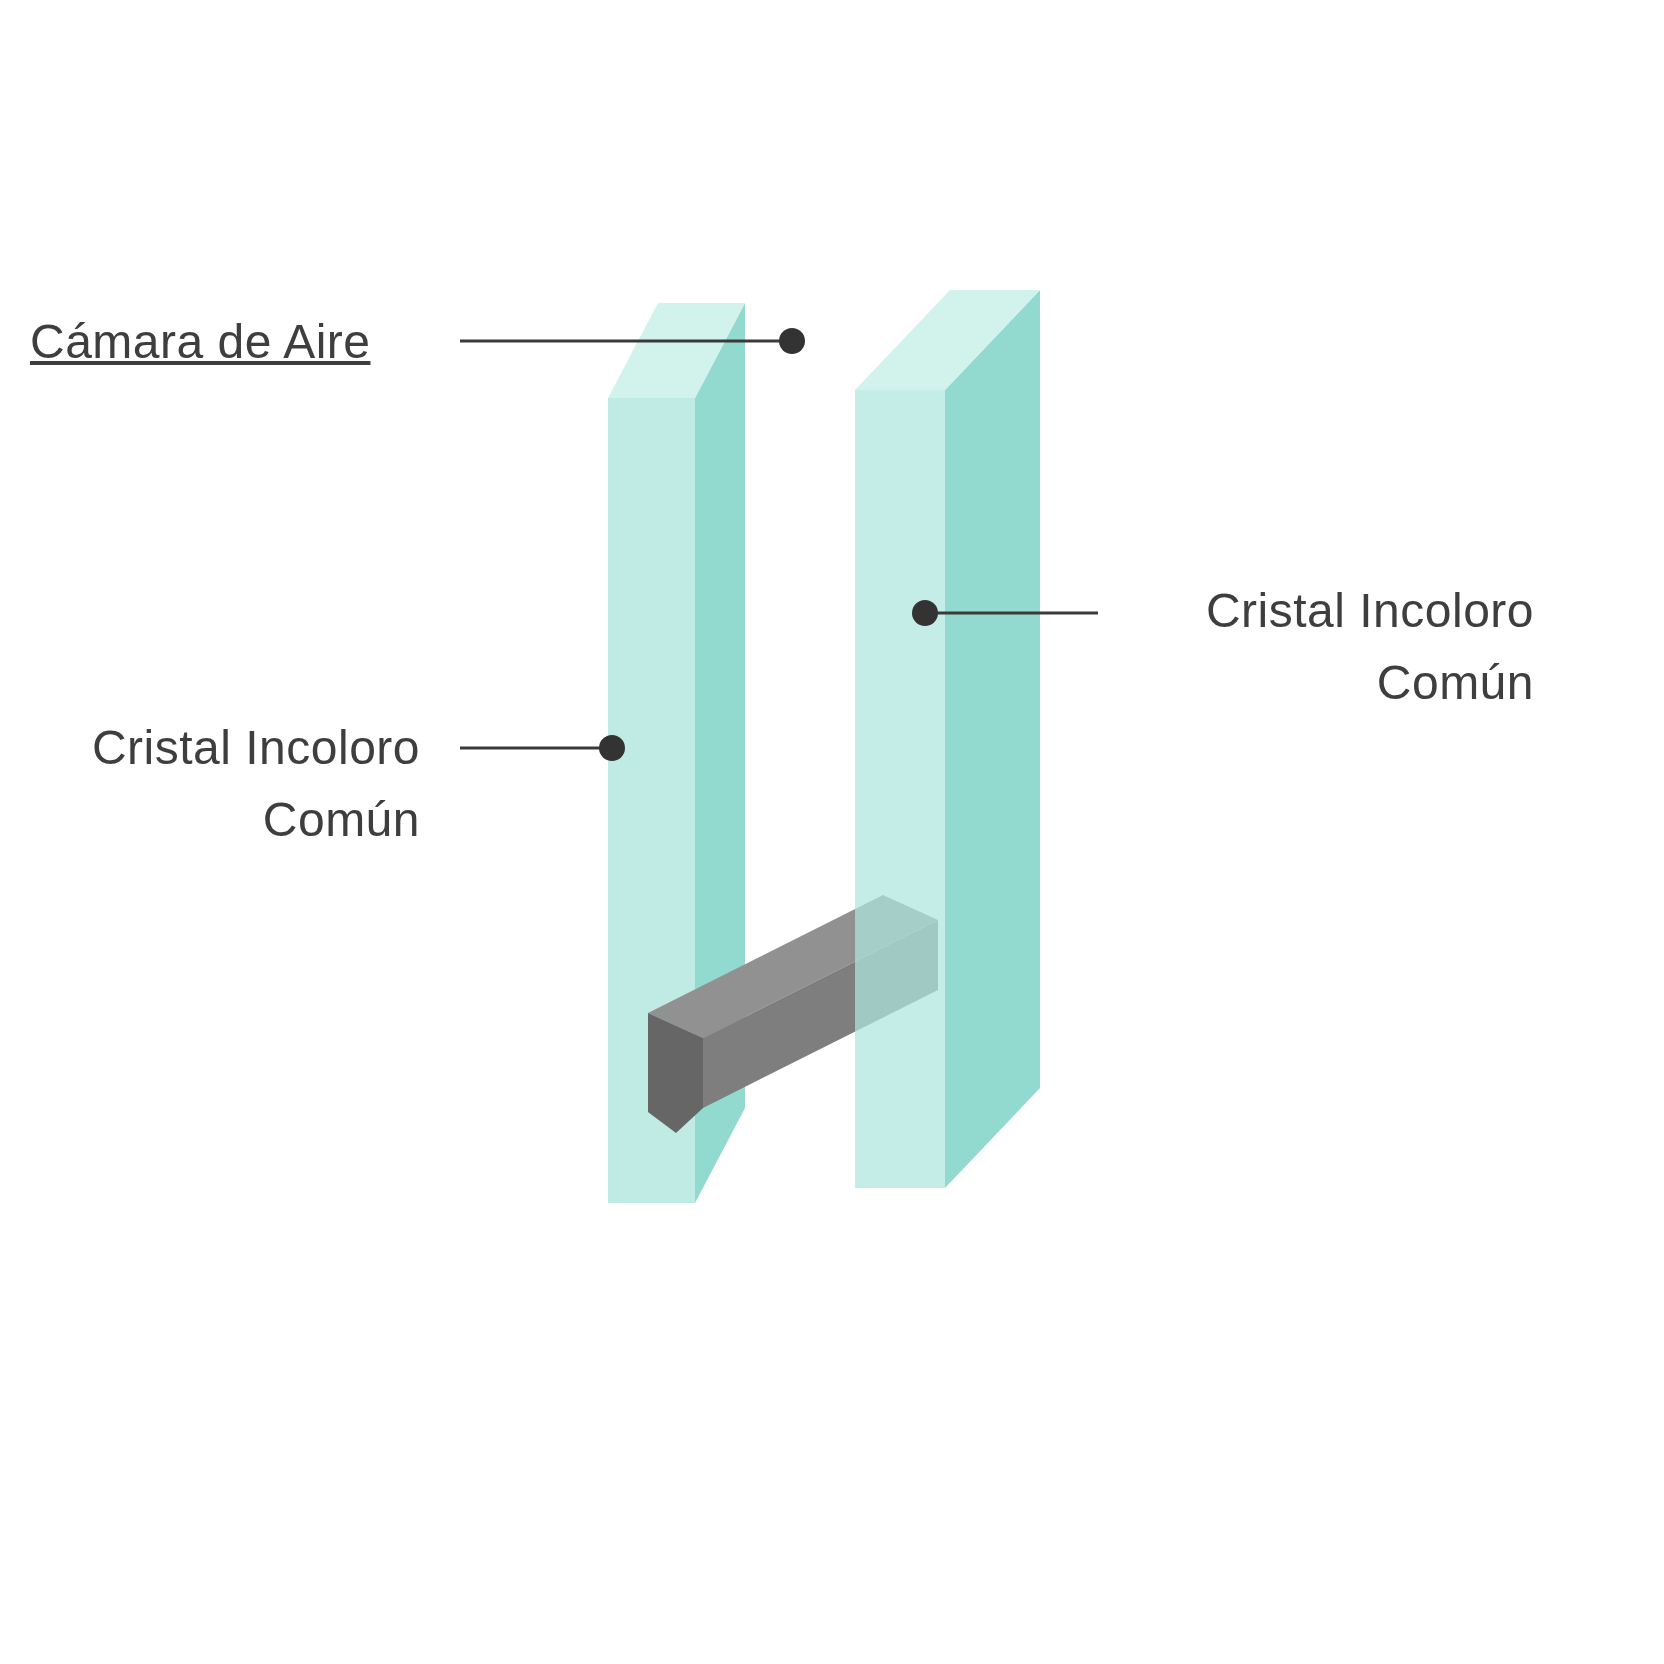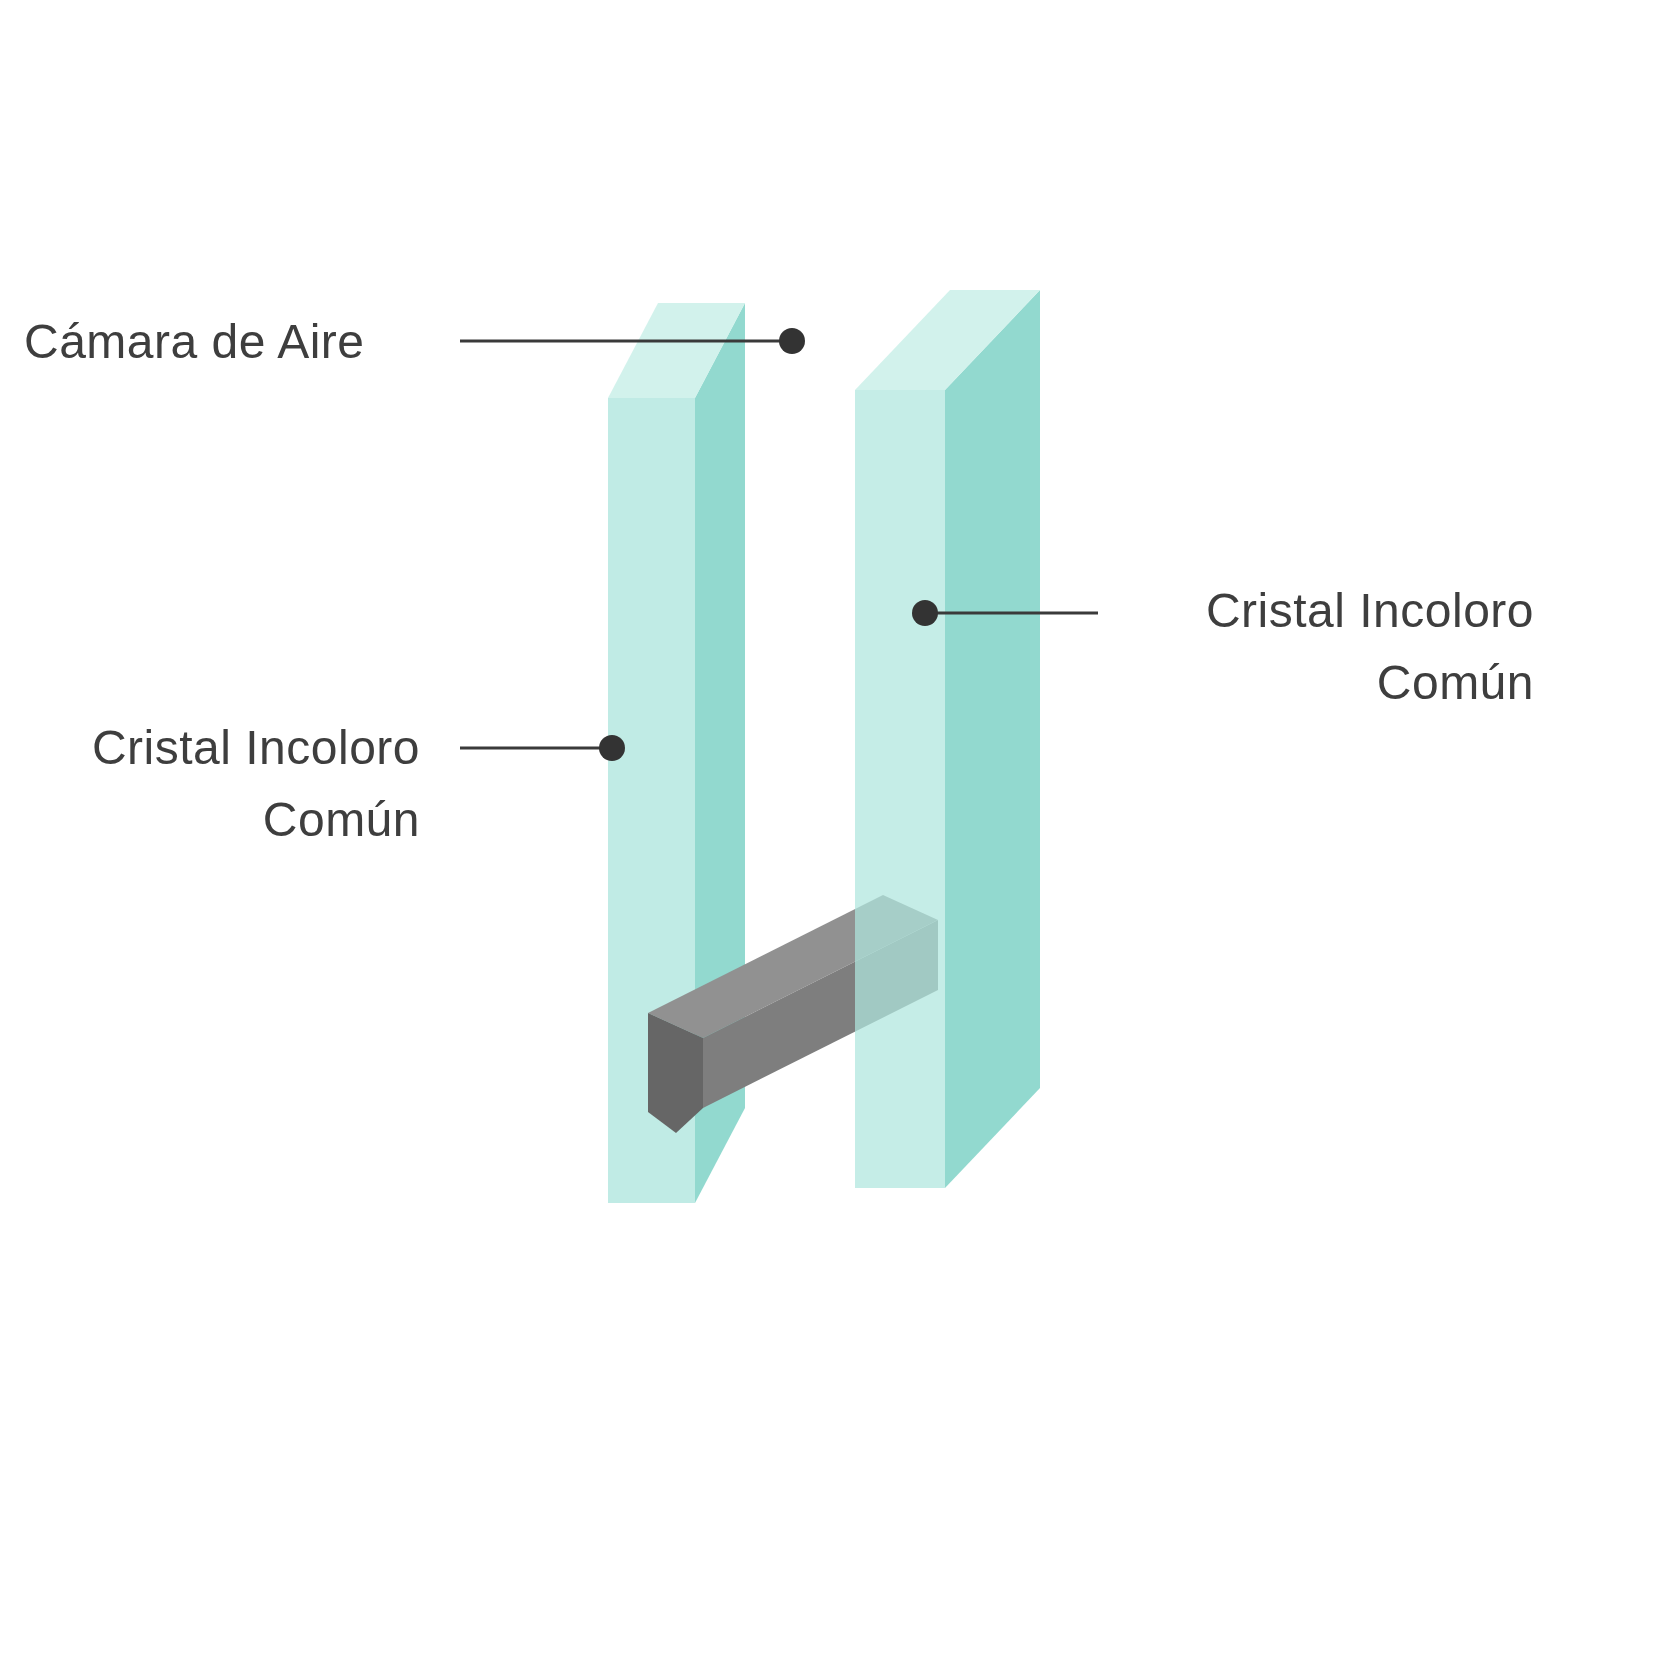--- a/index.html
+++ b/index.html
@@ -24,22 +24,23 @@
   }
   .label {
     position: absolute;
     color: #3e3e3e;
     font-size: 48px;
     line-height: 72px;
     white-space: nowrap;
     letter-spacing: 0.5px;
   }
   .label-air {
-    left: 24px;
+    left: 30px;
     top: 306px;
+    text-decoration: underline;
   }
   .label-right {
     right: 130px;
     top: 575px;
     text-align: right;
   }
   .label-left {
     right: 1244px;
     top: 712px;
     text-align: right;

